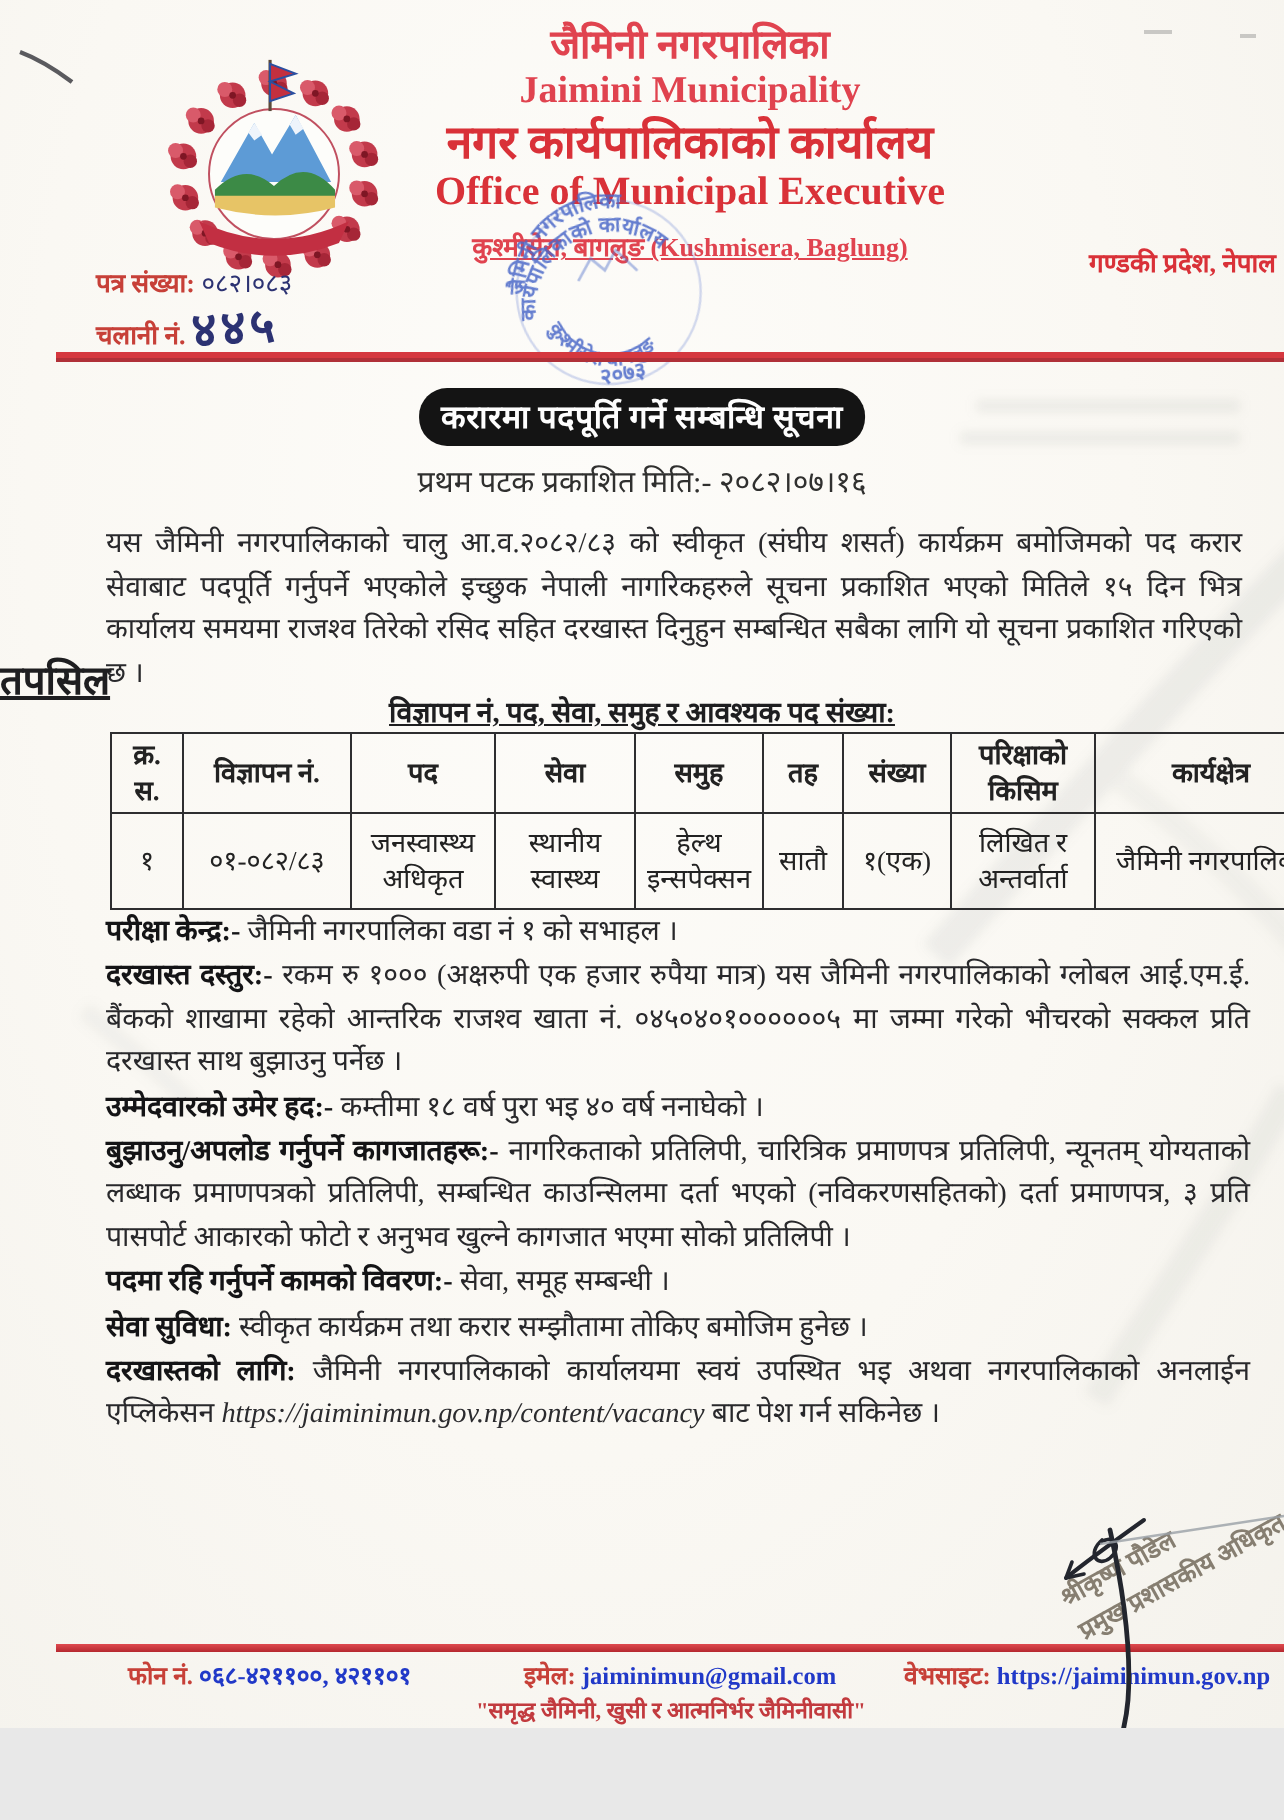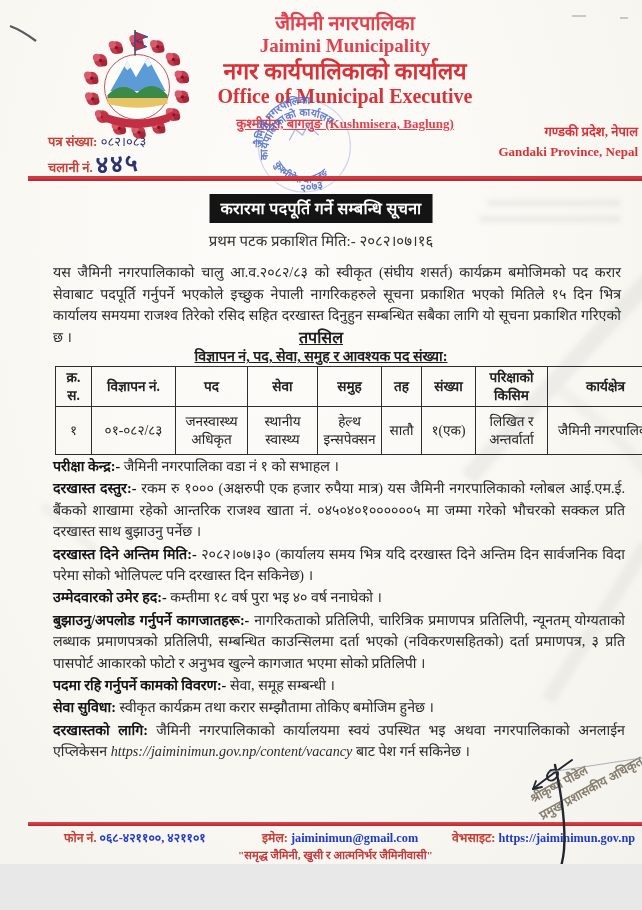--- a/index.html
+++ b/index.html
@@ -26,26 +26,26 @@
   .chalani-val { display:inline-block; font-size:24px; font-weight:bold; color:var(--ink_blue);
                  transform:rotate(-4deg); letter-spacing:2px; line-height:1; }
   .rule { position:absolute; left:28px; right:0; top:176px; height:5px;
           border-top:3px solid var(--line_red); border-bottom:2px solid #b03038; }
   
   .stamp { position:absolute; left:246px; top:88px; width:116px; height:112px;
            transform:rotate(-10deg); opacity:.85; pointer-events:none; }
   
   .notice-title { position:absolute; left:50%; top:194px; transform:translateX(-50%);
                   background:#141414; color:#fdfdfd; font-weight:bold; font-size:16px;
-                  padding:3px 11px 4px; letter-spacing:.3px; white-space:nowrap; }
+                  padding:3px 11px 4px; letter-spacing:.3px; white-space:nowrap;border-radius:14px; }
   .published { position:absolute; left:0; right:0; top:230px; text-align:center; font-size:15px; color:#30302f; }
   .bodytext { position:absolute; left:53px; width:568px; top:262px; font-size:14.2px;
               line-height:21.5px; text-align:justify; color:#29292c; }
-  .tapasil { position:absolute; left:0; right:0; top:326px; text-align:center; font-weight:bold;
-             font-size:16px; text-decoration:underline; color:#1e1e20; }
+  .tapasil { position:absolute; left:0; right:0; top:326px; font-weight:bold;
+             font-size:20px; text-decoration:underline; color:#1e1e20; }
   .tblcap { position:absolute; left:0; right:0; top:346px; text-align:center; font-weight:bold;
             font-size:14.2px; text-decoration:underline; color:#1e1e20; }
   
   table.vac { position:absolute; left:55px; top:366px; width:576px; border-collapse:collapse;
               table-layout:fixed; font-size:13.6px; color:#222; }
   table.vac th, table.vac td { border:1.4px solid #2e2e30; text-align:center; vertical-align:middle;
               padding:2px 3px; line-height:1.3; }
   table.vac th { font-weight:bold; white-space:pre-line; height:40px; }
   table.vac td { height:48px; }
   col.c0{width:36px} col.c1{width:84px} col.c2{width:72px} col.c3{width:70px} col.c4{width:64px}
@@ -133,21 +133,20 @@
   <div class="head-center">
     <div class="t-np">जैमिनी नगरपालिका</div>
     <div class="t-en">Jaimini Municipality</div>
     <div class="o-np">नगर कार्यपालिकाको कार्यालय</div>
     <div class="o-en">Office of Municipal Executive</div>
     <div class="addr">कुश्मीसेरा, बागलुङ (Kushmisera, Baglung)</div>
   </div>
 
   <div class="province">
     <div>गण्डकी प्रदेश, नेपाल</div>
-    <div>Gandaki Province, Nepal</div>
   </div>
 
   <div class="letterno">
     <div>
       <span class="lbl">पत्र संख्या:</span>
       <span class="hand">०८२।०८३</span>
     </div>
     <div>
       <span class="lbl">चलानी नं.</span>
       <span class="chalani-val">४४५</span>
@@ -216,21 +215,20 @@
           <td>१(एक)</td>
           <td>लिखित र अन्तर्वार्ता</td>
           <td>जैमिनी नगरपालिका</td>
         </tr>
       </tbody>
   </table>
 
   <div class="details">
       <p><b>परीक्षा केन्द्र:- </b>जैमिनी नगरपालिका वडा नं १ को सभाहल ।</p>
       <p><b>दरखास्त दस्तुर:- </b>रकम रु १००० (अक्षरुपी एक हजार रुपैया मात्र) यस जैमिनी नगरपालिकाको ग्लोबल आई.एम.ई. बैंकको शाखामा रहेको आन्तरिक राजश्व खाता नं. ०४५०४०१००००००५ मा जम्मा गरेको भौचरको सक्कल प्रति दरखास्त साथ बुझाउनु पर्नेछ ।</p>
-      <p><b>दरखास्त दिने अन्तिम मिति:- </b>२०८२।०७।३० (कार्यालय समय भित्र यदि दरखास्त दिने अन्तिम दिन सार्वजनिक विदा परेमा सोको भोलिपल्ट  पनि दरखास्त दिन सकिनेछ) ।</p>
       <p><b>उम्मेदवारको उमेर हद:- </b>कम्तीमा १८ वर्ष पुरा भइ ४० वर्ष ननाघेको ।</p>
       <p><b>बुझाउनु/अपलोड गर्नुपर्ने कागजातहरू:- </b>नागरिकताको प्रतिलिपी, चारित्रिक प्रमाणपत्र प्रतिलिपी, न्यूनतम् योग्यताको लब्धाक प्रमाणपत्रको प्रतिलिपी, सम्बन्धित काउन्सिलमा दर्ता भएको (नविकरणसहितको) दर्ता प्रमाणपत्र, ३ प्रति पासपोर्ट आकारको फोटो र अनुभव खुल्ने कागजात भएमा सोको प्रतिलिपी ।</p>
       <p><b>पदमा रहि गर्नुपर्ने कामको विवरण:- </b>सेवा, समूह सम्बन्धी ।</p>
       <p><b>सेवा सुविधा: </b>स्वीकृत कार्यक्रम तथा करार सम्झौतामा तोकिए बमोजिम हुनेछ ।</p>
       <p><b>दरखास्तको लागि: </b>जैमिनी नगरपालिकाको कार्यालयमा स्वयं उपस्थित भइ अथवा नगरपालिकाको अनलाईन एप्लिकेसन <i class="url">https://jaiminimun.gov.np/content/vacancy</i> बाट पेश गर्न सकिनेछ ।</p>
     </div>
 
   <div class="footrule"></div>
   <div class="footline f-phone">
     <span class="lbl">फोन नं.</span>

